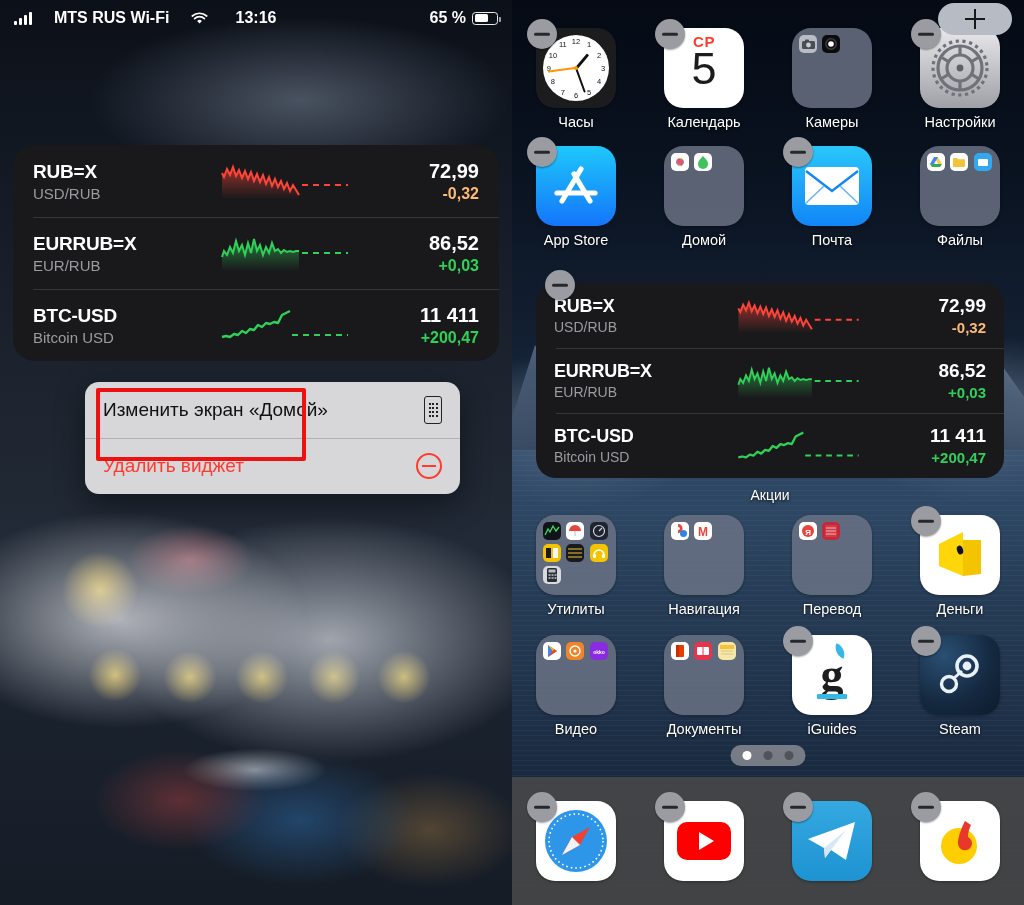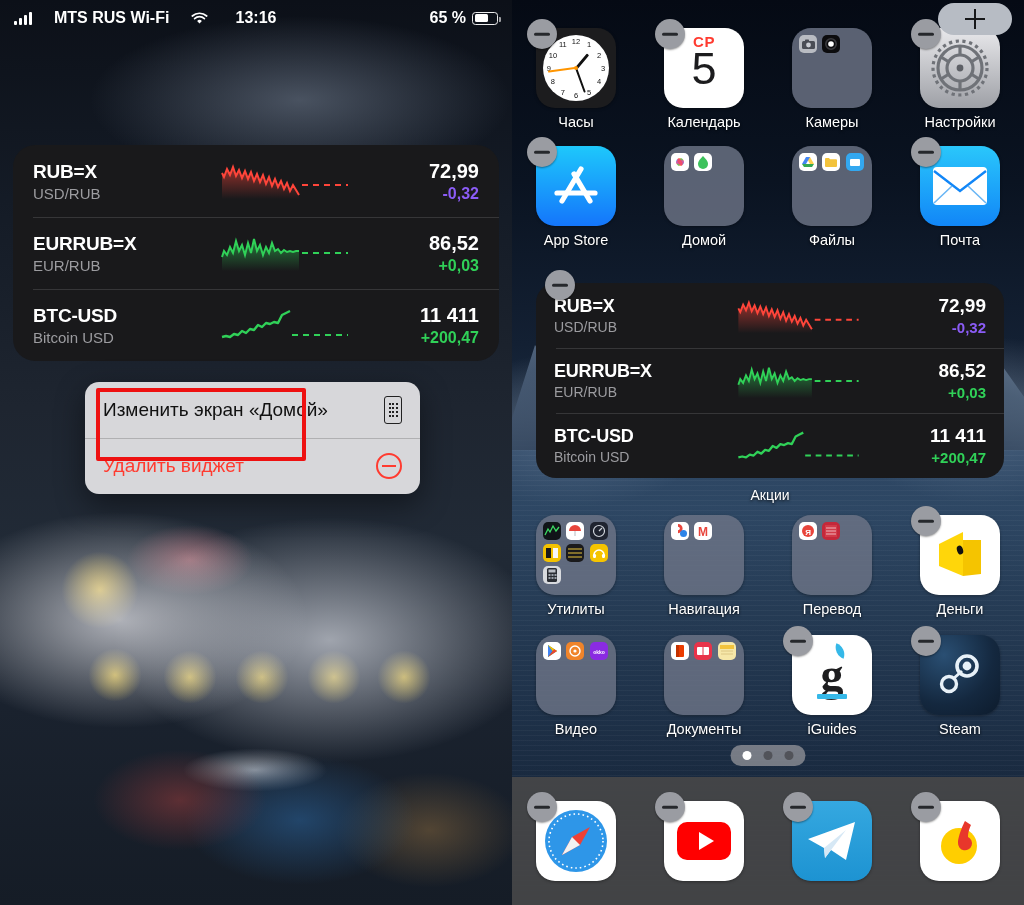--- a/index.html
+++ b/index.html
@@ -83,25 +83,25 @@
   }
   .st-names { width: 40%; }
   .st-sym { color: #fff; font-weight: bold; font-size: 19px; letter-spacing: -0.2px; }
   .st-desc { color: #9c9ca0; font-size: 15px; margin-top: 2px; }
   .st-chart { flex: 1; display: flex; justify-content: center; align-items: center; }
   .st-chart svg { display: block; }
   .st-vals { width: 27%; text-align: right; }
   .st-price { color: #fff; font-weight: bold; font-size: 20px; }
   .st-chg { font-size: 16px; font-weight: 600; margin-top: 2px; }
   .up { color: #30d158; }
-  .down { color: #8b5cf6; }
+  .down { color: #fdba74; }
 
   
   .ctx-menu {
-    position: absolute; left: 85px; top: 382px; width: 335px;
+    position: absolute; left: 85px; top: 382px; width: 375px;
     background: #d7d7da; border-radius: 14px; overflow: hidden;
     z-index: 25;
     box-shadow: 0 10px 30px rgba(0,0,0,0.45);
   }
   .ctx-item {
     display: flex; align-items: center; justify-content: space-between;
     padding: 14px 18px; min-height: 56px;
     position: relative;
   }
   .ctx-item + .ctx-item::before {
@@ -582,20 +582,34 @@
                   <path d="M7 1 C 3 5, 2 7, 2 9 a5 5 0 0 0 10 0 C12 7, 11 5, 7 1Z" fill="#3dc25c"></path>
                 </svg>
             </div>
           </div>
         </div>
         <div class="app-label">Домой</div>
       </div>
 
       <div class="app">
         <div class="icon-wrap">
+          <div class="minus-badge"></div>
+          <div class="icon ic-mail">
+            <svg width="56" height="40" viewBox="0 0 56 40">
+              <rect x="1" y="1" width="54" height="38" rx="4" fill="#fff"></rect>
+              <path d="M2 5 L28 25 L54 5" fill="none" stroke="#1186f7" stroke-width="2.4"></path>
+              <path d="M2 37 L20 20 M54 37 L36 20" stroke="#6ab6f5" stroke-width="1.6" fill="none"></path>
+            </svg>
+          </div>
+        </div>
+        <div class="app-label">Почта</div>
+      </div>
+
+      <div class="app">
+        <div class="icon-wrap">
           <div class="icon folder">
             <div class="mini" style="background:#fff">
               <svg width="14" height="14" viewBox="0 0 14 14">
                   <path d="M5 2 L9 2 L13 9 L9 9Z" fill="#ffd04d"></path>
                   <path d="M5 2 L1 9 L5 9 L9 2Z" fill="#4285f4"></path>
                   <path d="M1 9 L13 9 L11 12 L3 12Z" fill="#34a853"></path>
                 </svg>
             </div>
             <div class="mini" style="background:#fff">
               <svg width="14" height="14" viewBox="0 0 14 14">
@@ -603,34 +617,20 @@
                 </svg>
             </div>
             <div class="mini" style="background:#33a8f0">
               <svg width="14" height="14" viewBox="0 0 14 14">
                   <rect x="2" y="4" width="10" height="7" rx="1" fill="#fff"></rect>
                 </svg>
             </div>
           </div>
         </div>
         <div class="app-label">Файлы</div>
-      </div>
-
-      <div class="app">
-        <div class="icon-wrap">
-          <div class="minus-badge"></div>
-          <div class="icon ic-mail">
-            <svg width="56" height="40" viewBox="0 0 56 40">
-              <rect x="1" y="1" width="54" height="38" rx="4" fill="#fff"></rect>
-              <path d="M2 5 L28 25 L54 5" fill="none" stroke="#1186f7" stroke-width="2.4"></path>
-              <path d="M2 37 L20 20 M54 37 L36 20" stroke="#6ab6f5" stroke-width="1.6" fill="none"></path>
-            </svg>
-          </div>
-        </div>
-        <div class="app-label">Почта</div>
       </div>
     </div>
 
     <div class="widget-minus"></div>
     <div class="widget right-w">
       <div class="stock-row">
         <div class="st-names">
           <div class="st-sym">RUB=X</div>
           <div class="st-desc">USD/RUB</div>
         </div>

